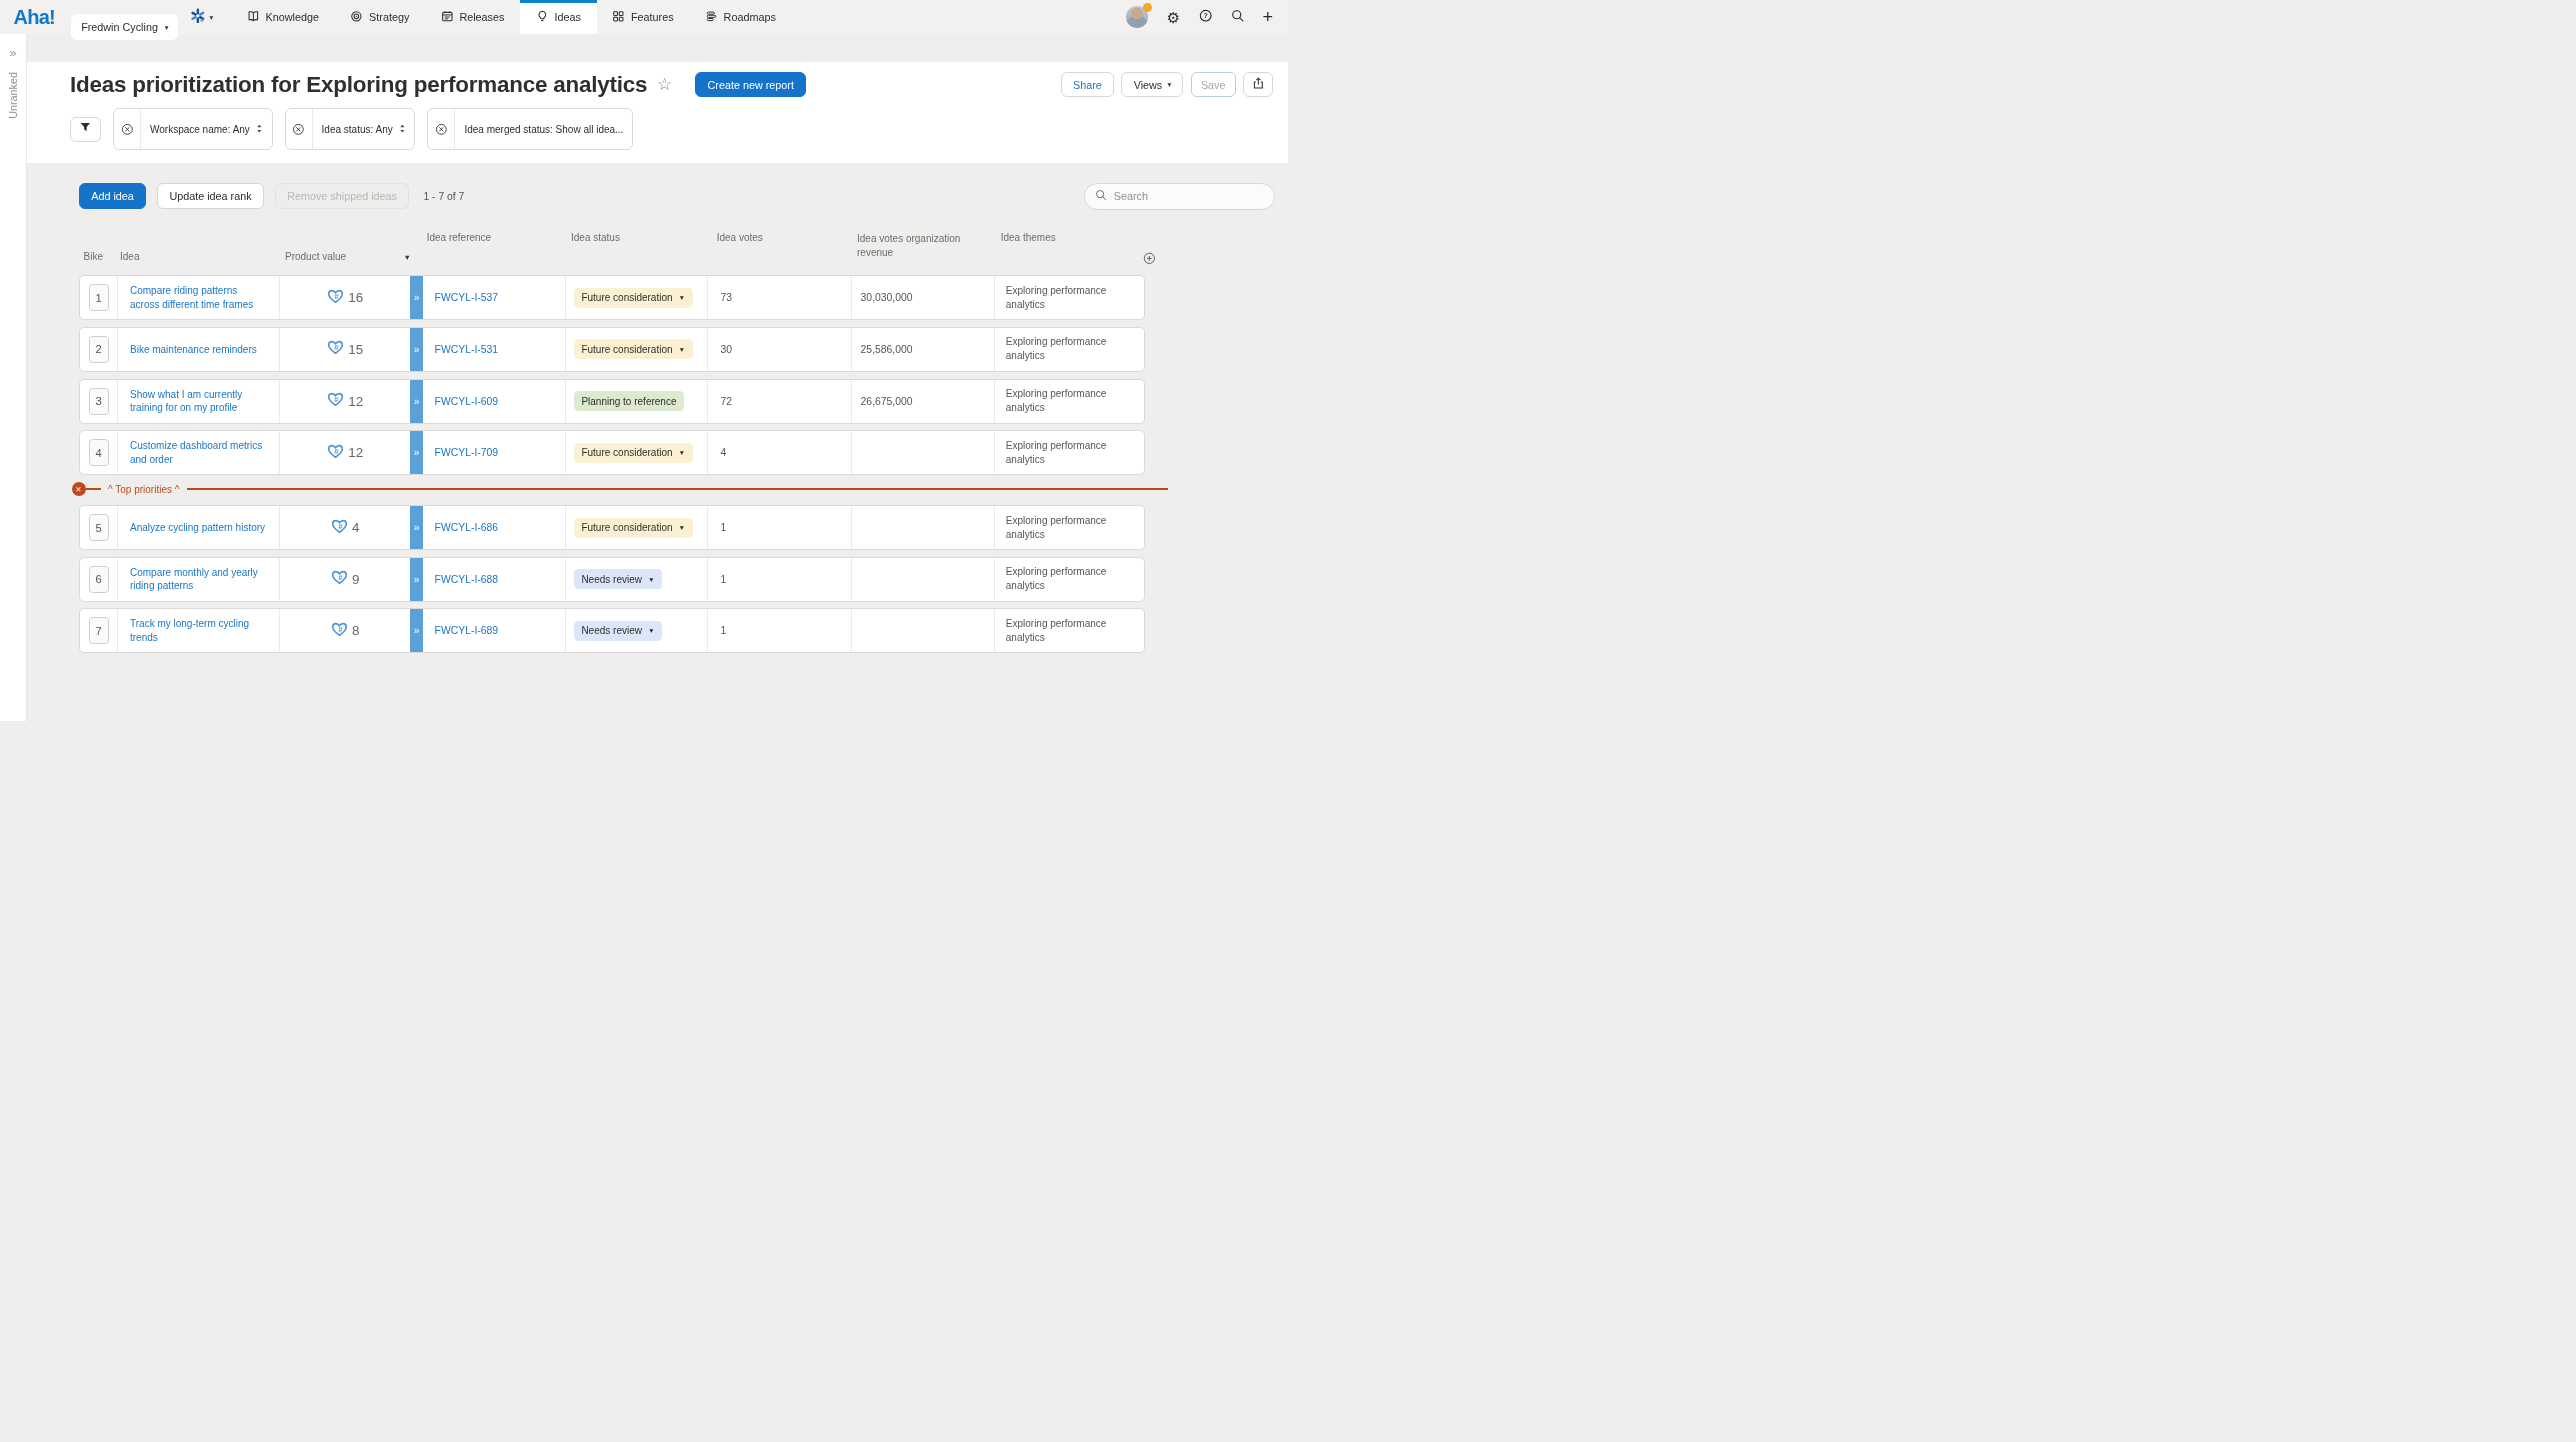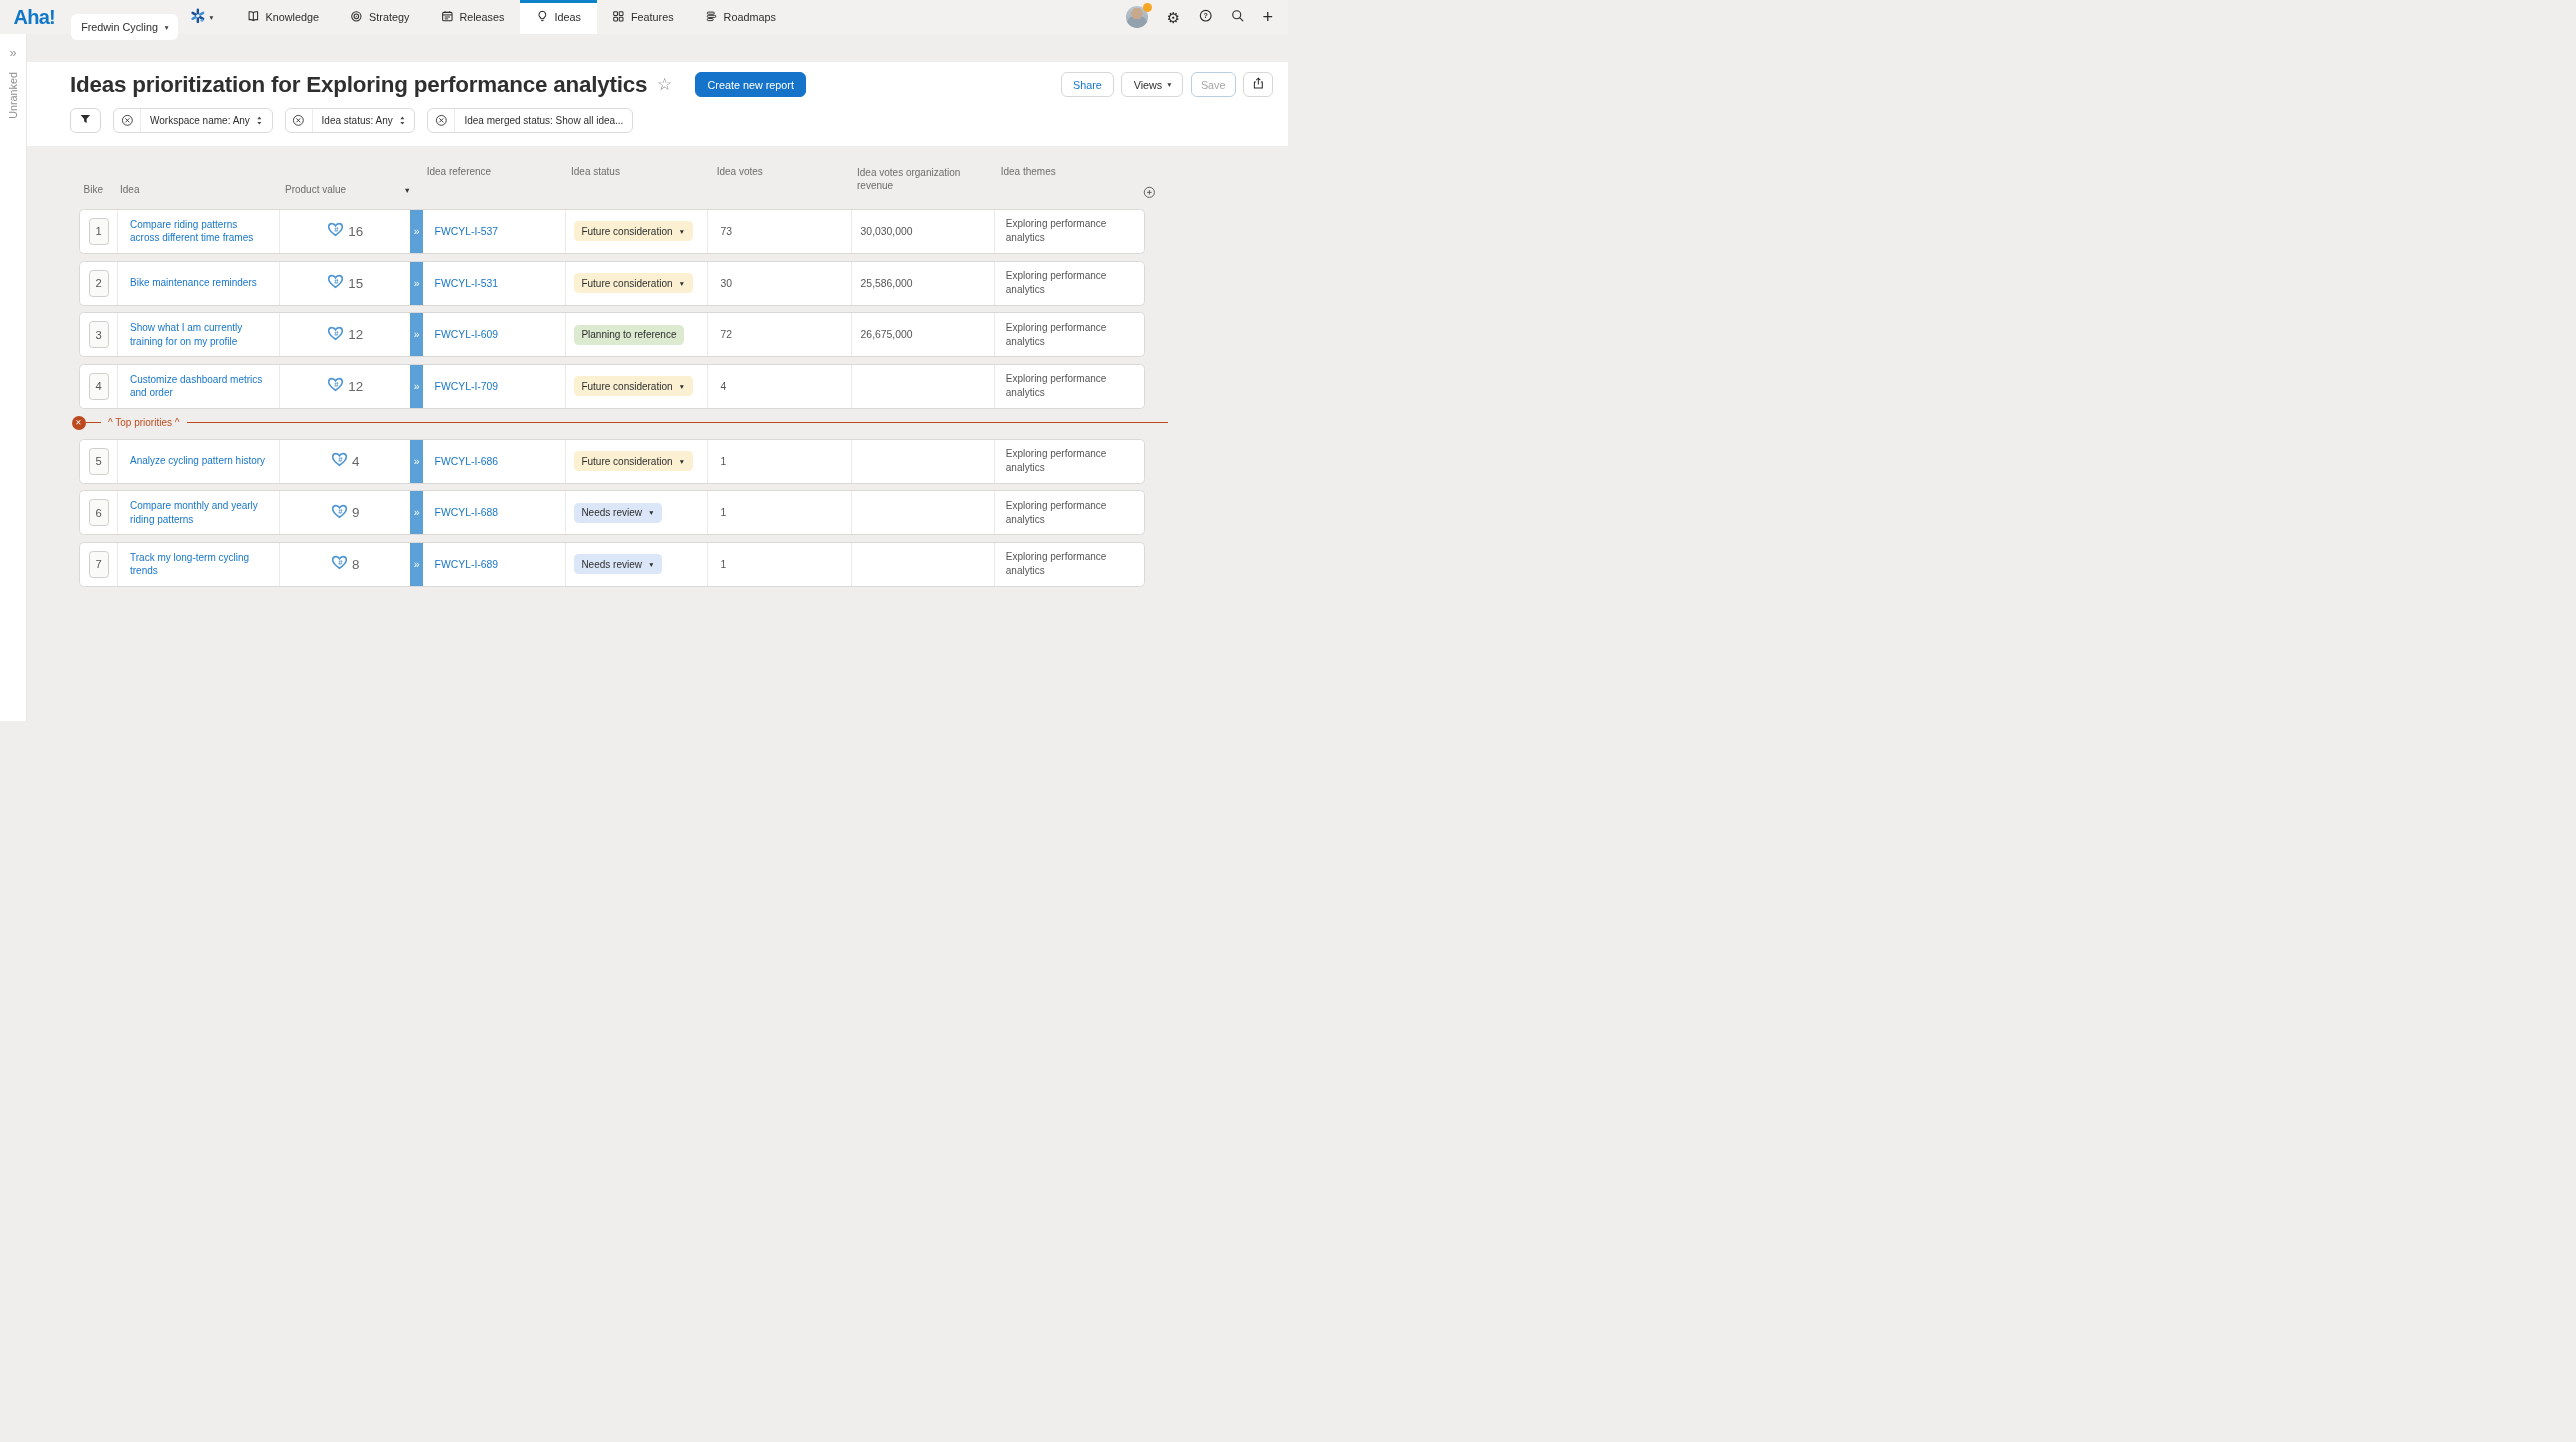--- a/index.html
+++ b/index.html
@@ -48,21 +48,21 @@
   .spacer { flex:1; }
   .share-btn { color:#1777c9; }
   .views-btn { color:#2f2f2f; }
   .save-btn { color:#a6a6a4; border:1.5px solid #b9cede; padding:0 9px; }
   .export-btn { width:30px; padding:0; justify-content:center; color:#2d2d2d; }
   .export-btn svg { width:12.7px; height:12.7px; }
   .right-actions { display:flex; gap:7.5px; }
 
   .filter-row { margin-top:10.4px; display:flex; align-items:center; gap:12px; }
   .funnel-btn { width:31px; height:25px; border:0.7px solid #d8d7d5; background:#fff; border-radius:6px; display:flex; align-items:center; justify-content:center; }
-  .fpill { height:25px; background:#fff; border:0.7px solid #dcdbd9; border-radius:6px; display:flex; align-items:center; overflow:hidden; cursor:pointer; }
+  .fpill { height:42px; background:#fff; border:0.7px solid #dcdbd9; border-radius:6px; display:flex; align-items:center; overflow:hidden; cursor:pointer; }
   .fpill-x { width:27px; height:100%; display:flex; align-items:center; justify-content:center; border-right:0.7px solid #ecebe9; flex:none; }
   .fpill-x svg { width:12.7px; height:12.7px; }
   .fpill-label { padding:0 9px; font-size:10px; color:#2d2d2d; display:flex; align-items:center; gap:6px; white-space:nowrap; }
   .updown svg { width:6.7px; height:11.2px; display:block; }
 
   
   .content { flex:1; background:#efeeec; padding:19.4px 13.4px 0 52px; min-height:0; }
   .toolbar { display:flex; align-items:center; gap:11.2px; margin-bottom:22.4px; }
   .tbtn { height:26px; border-radius:6px; font-size:10.8px; font-family:inherit; padding:0 11.2px; cursor:pointer; }
   .tbtn.blue { background:#1574c9; border:0.7px solid #1574c9; color:#fff; }
@@ -322,20 +322,35 @@
                 </svg>
             </span>
             <span class="fpill-label">
               <span>Idea merged status: Show all idea...</span>
             </span>
           </div>
         </div>
       </section>
 
       <section class="content">
+        <div class="toolbar">
+          <button class="tbtn blue">Add idea</button>
+          <button class="tbtn white">Update idea rank</button>
+          <button class="tbtn disabled">Remove shipped ideas</button>
+          <span class="count">1 - 7 of 7</span>
+          <div class="searchbox">
+            <span>
+              <svg viewBox="0 0 18 18">
+                  <circle cx="7.7" cy="7.7" r="5.4" fill="none" stroke="currentColor" stroke-width="1.5"></circle>
+                  <line x1="11.8" y1="11.8" x2="16" y2="16" stroke="currentColor" stroke-width="1.5" stroke-linecap="round"></line>
+                </svg>
+            </span>
+            <input type="text" placeholder="Search" style="">
+          </div>
+        </div>
 
         <div class="table">
           <div class="thead">
             <div class="th-rank">Bike</div>
             <div class="th-idea">Idea</div>
             <div class="th-value">
               <span>Product value</span>
               <span class="sort-tri">▼</span>
             </div>
             <div class="th-ref">Idea reference</div>

